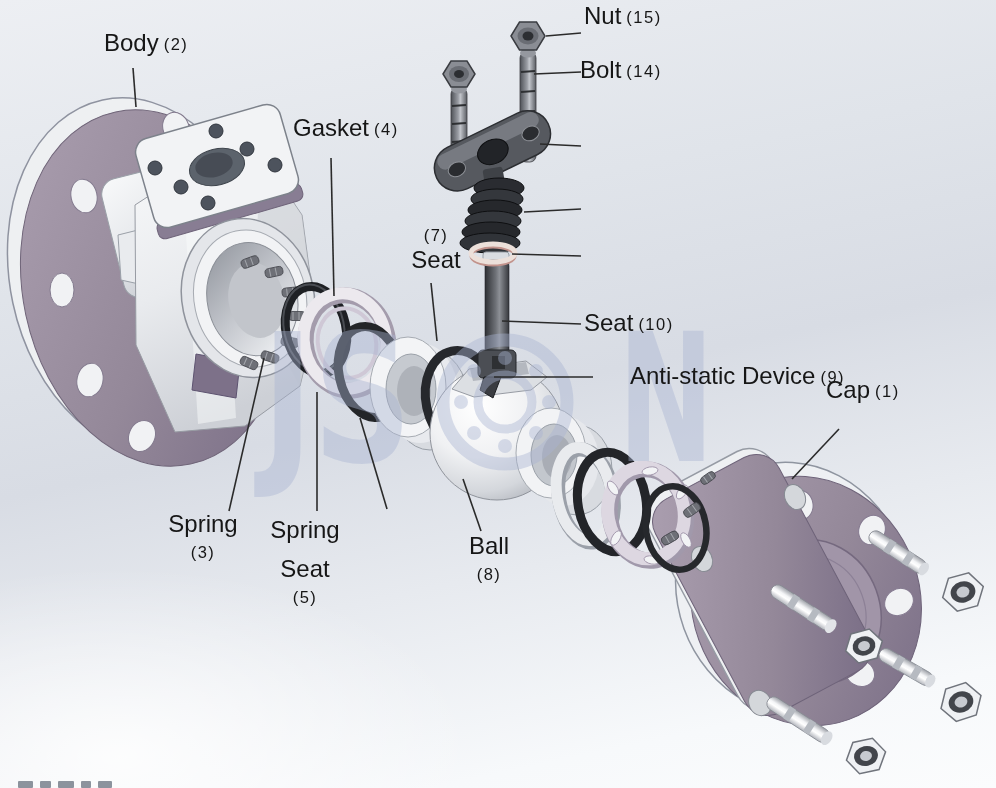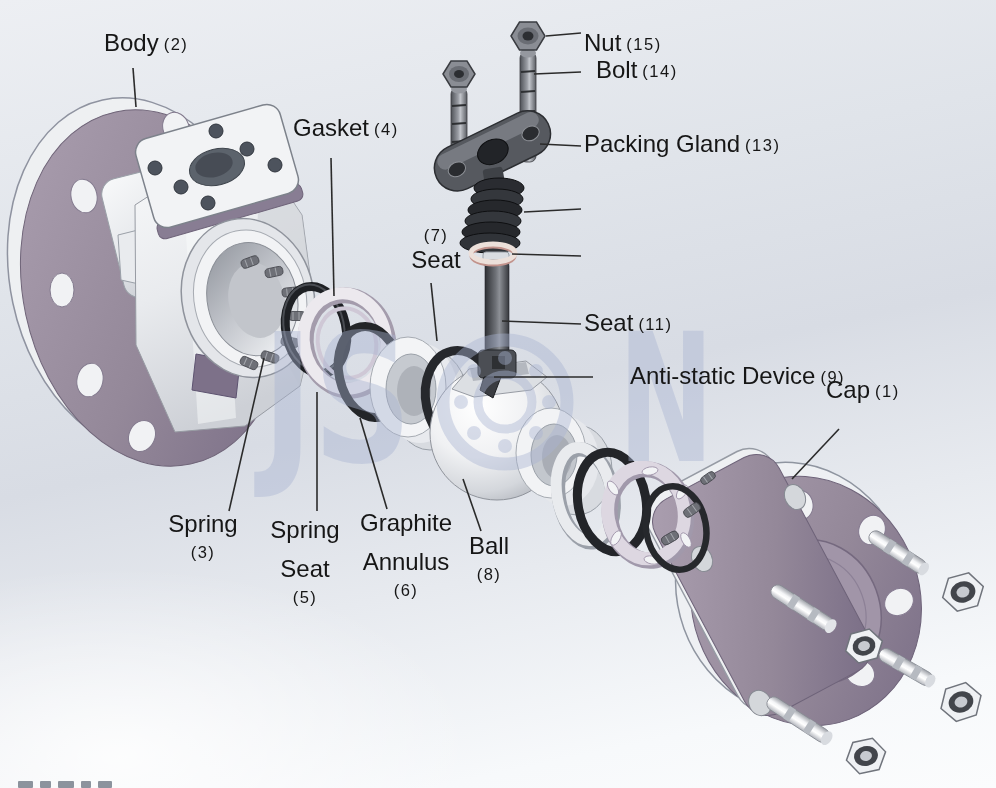--- a/index.html
+++ b/index.html
@@ -416,41 +416,35 @@
     <line x1="481" y1="531" x2="463" y2="479"></line>
   </g>
 </svg>
 
 <div class="lbl" style="left:104px;top:29px;"><span class="nm">Body</span><span class="num">(2)</span></div>
 <div class="lbl" style="left:293px;top:114px;"><span class="nm">Gasket</span><span class="num">(4)</span></div>
 <div class="lbl lbl-col" style="left:404px;top:227px;width:64px;">
       <span class="num">(7)</span>
       <span class="nm">Seat</span>
     </div>
-<div class="lbl" style="left:584px;top:29px;"><span class="nm">Nut</span><span class="num">(15)</span></div>
-<div class="lbl" style="left:596px;top:56px;"><span class="nm">Bolt</span><span class="num">(14)</span></div>
-<div class="lbl" style="left:584px;top:130px;"><span class="nm">Packing Gland</span><span class="num">(13)</span></div>
-<div class="lbl" style="left:584px;top:309px;"><span class="nm">Seat</span><span class="num">(11)</span></div>
+<div class="lbl" style="left:584px;top:2px;"><span class="nm">Nut</span><span class="num">(15)</span></div>
+<div class="lbl" style="left:580px;top:56px;"><span class="nm">Bolt</span><span class="num">(14)</span></div>
+<div class="lbl" style="left:584px;top:309px;"><span class="nm">Seat</span><span class="num">(10)</span></div>
 <div class="lbl" style="left:630px;top:362px;"><span class="nm">Anti-static Device</span><span class="num">(9)</span></div>
 <div class="lbl" style="left:826px;top:376px;"><span class="nm">Cap</span><span class="num">(1)</span></div>
 
 <div class="lbl lbl-col" style="left:156px;top:510px;width:94px;">
   <span class="nm">Spring</span>
       <span class="num gap5">(3)</span>
 </div>
 <div class="lbl lbl-col" style="left:260px;top:516px;width:90px;">
   <span class="nm">Spring</span>
       <span class="nm gap10">Seat</span>
       <span class="num gap5">(5)</span>
 </div>
-<div class="lbl lbl-col" style="left:350px;top:509px;width:112px;">
-  <span class="nm">Graphite</span>
-      <span class="nm gap10">Annulus</span>
-      <span class="num gap5">(6)</span>
-</div>
 <div class="lbl lbl-col" style="left:454px;top:532px;width:70px;">
   <span class="nm">Ball</span>
       <span class="num gap5">(8)</span>
 </div>
 
 <div class="crop-marks">
   <i style="width:15px"></i>
       <i style="width:11px"></i>
       <i style="width:16px"></i>
       <i style="width:10px"></i>

